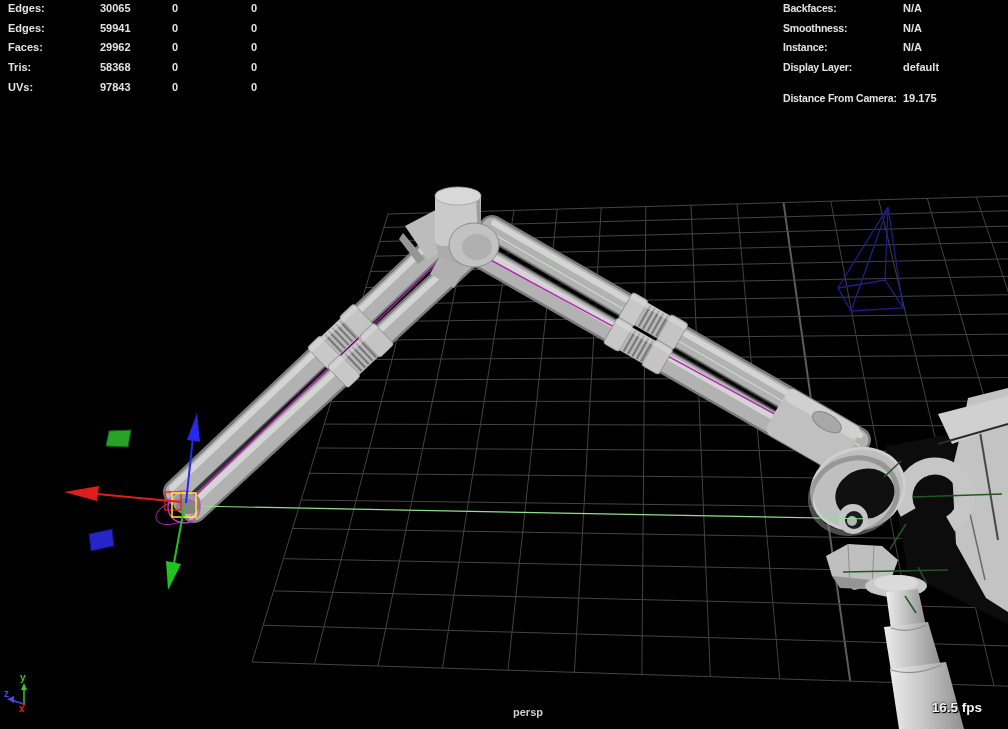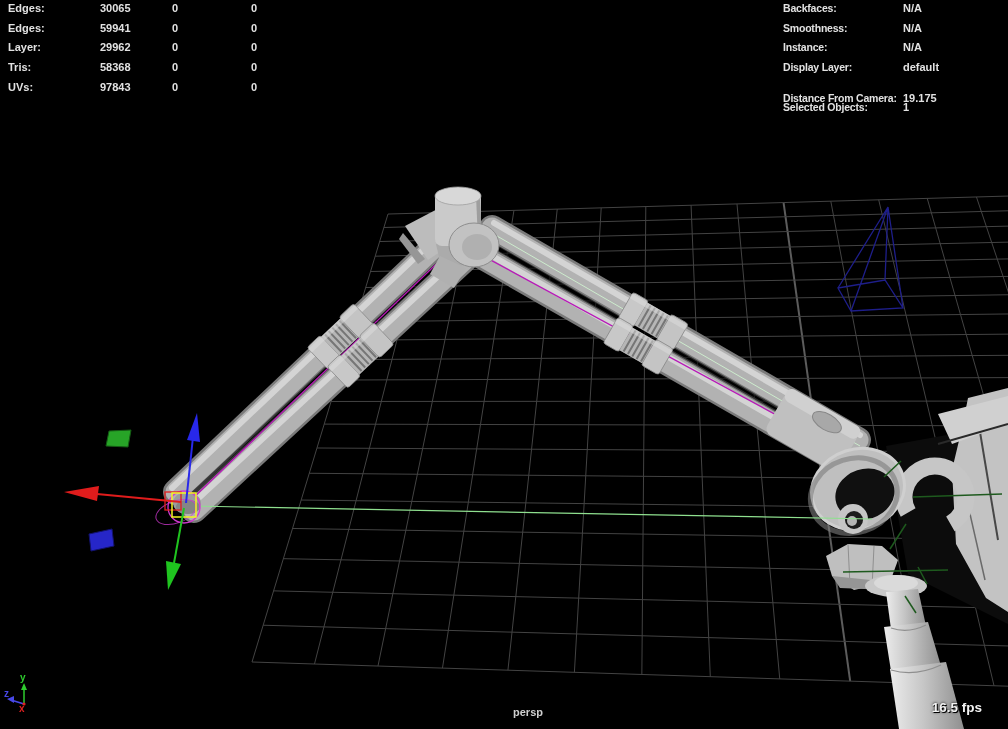--- a/index.html
+++ b/index.html
@@ -244,21 +244,21 @@
     <span class="c2">0</span>
     <span class="c3">0</span>
   </div>
   <div class="hud-row" style="top:20px">
     <span class="lbl">Edges:</span>
     <span class="c1">59941</span>
     <span class="c2">0</span>
     <span class="c3">0</span>
   </div>
   <div class="hud-row" style="top:39px">
-    <span class="lbl">Layer:</span>
+    <span class="lbl">Faces:</span>
     <span class="c1">29962</span>
     <span class="c2">0</span>
     <span class="c3">0</span>
   </div>
   <div class="hud-row" style="top:59px">
     <span class="lbl">Tris:</span>
     <span class="c1">58368</span>
     <span class="c2">0</span>
     <span class="c3">0</span>
   </div>
@@ -284,24 +284,20 @@
     <span class="val">N/A</span>
   </div>
   <div class="hud-row" style="top:59px">
     <span class="lbl">Display Layer:</span>
     <span class="val">default</span>
   </div>
   <div class="hud-row" style="top:90px">
     <span class="lbl">Distance From Camera:</span>
     <span class="val">19.175</span>
   </div>
-  <div class="hud-row" style="top:99px">
-    <span class="lbl">Selected Objects:</span>
-    <span class="val">1</span>
-  </div>
 </div>
 
 <div class="axis-label axis-y">y</div>
 <div class="axis-label axis-z">z</div>
 <div class="axis-label axis-x">x</div>
 
 <div class="cam-label">persp</div>
 <div class="fps">16.5 fps</div>
 
 </body></html>

